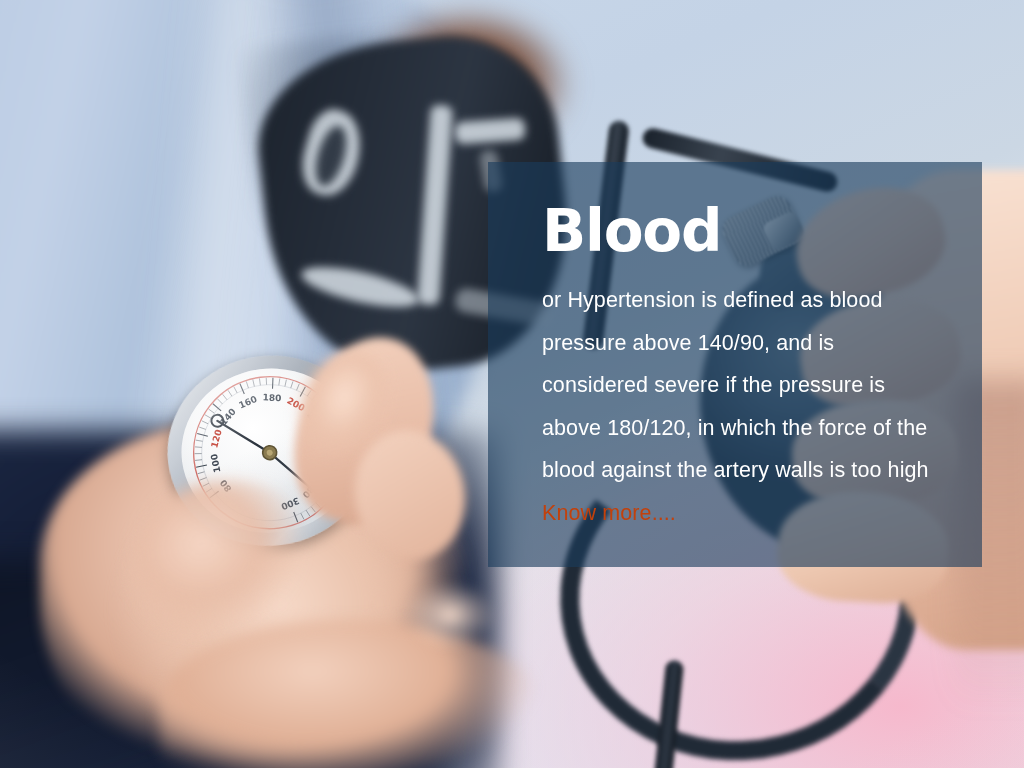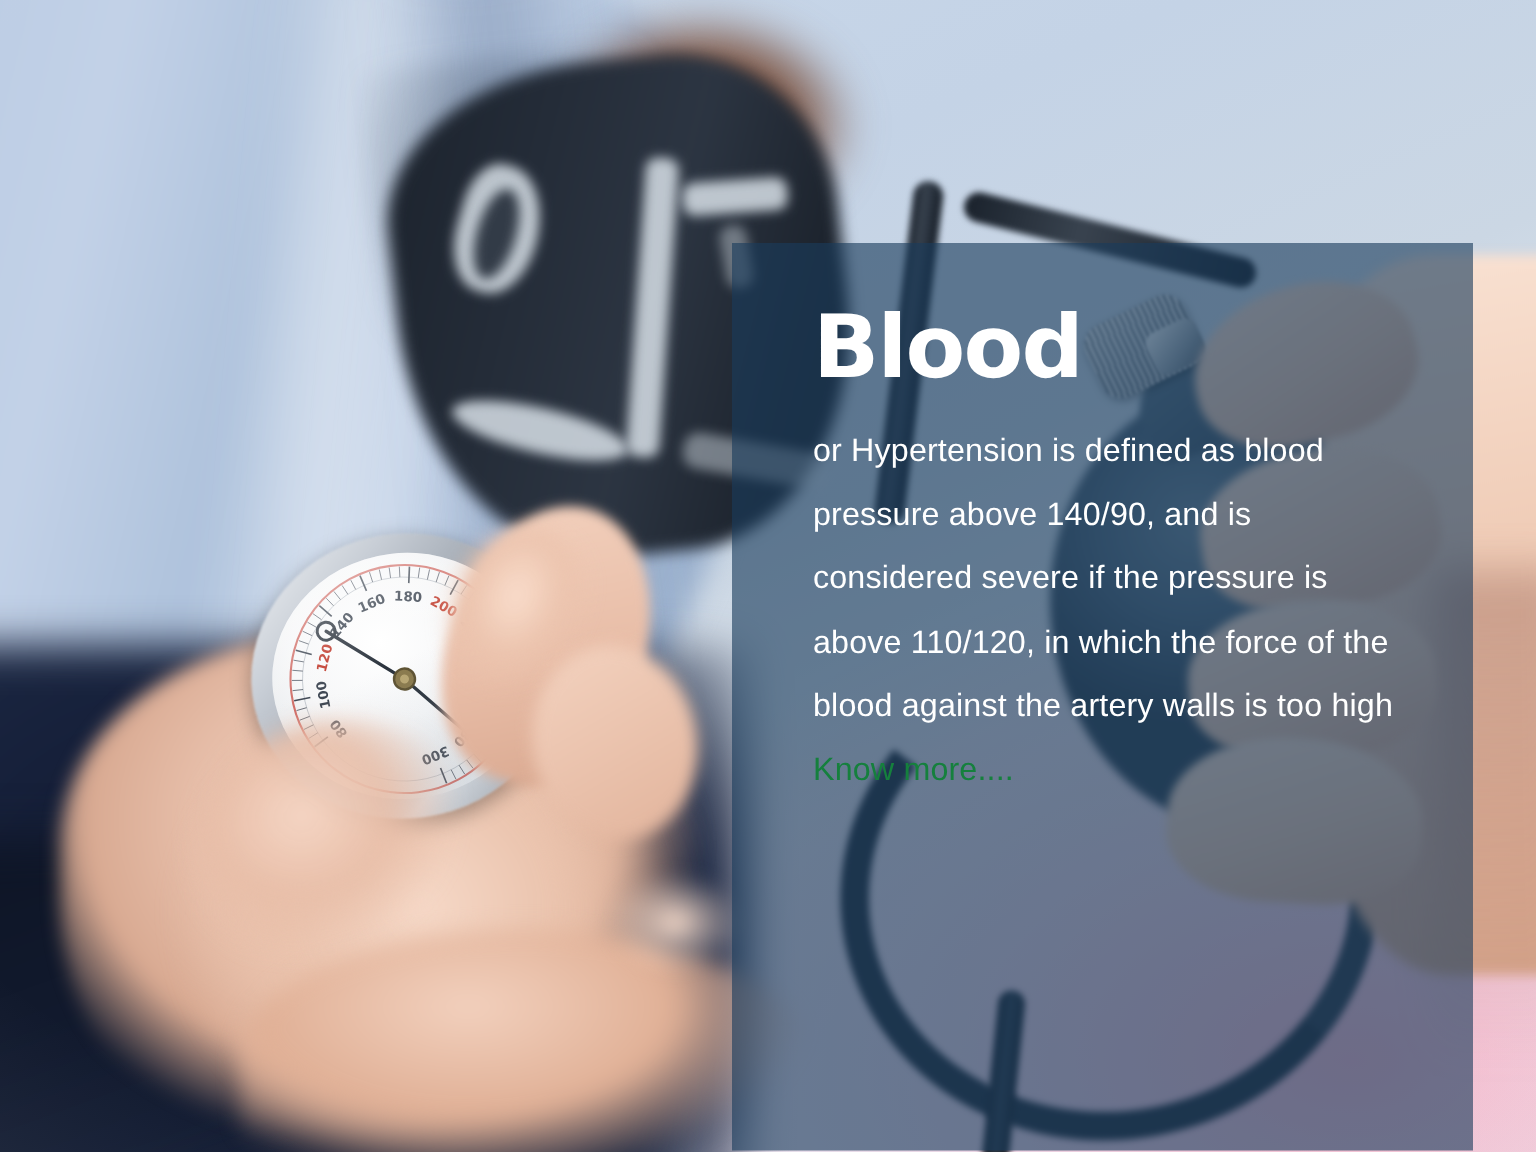--- a/index.html
+++ b/index.html
@@ -238,41 +238,41 @@
   .soft-vignette{
     position:absolute; inset:0;
     background:radial-gradient(120% 110% at 50% 45%, rgba(255,255,255,0) 55%, rgba(200,210,225,.25) 100%);
     pointer-events:none;
   }
 
   
   .panel{
     position:absolute;
     left:488px; top:162px;
-    width:494px; height:605px;
+    width:494px; height:405px;
     background:rgba(26,60,92,0.62);
     padding:42px 46px 0 54px;
   }
   .panel-title{
     color:#ffffff;
     font-size:58px;
     line-height:55px;
     font-weight:bold;
     letter-spacing:-1.2px;
     margin-bottom:20px;
     font-family:"DejaVu Sans","Liberation Sans",sans-serif;
   }
   .panel-body{
     color:#ffffff;
     font-size:21.5px;
     line-height:42.5px;
     letter-spacing:.1px;
   }
   .know-more{
-    color:#15803d;
+    color:#c2410c;
     text-decoration:none;
     cursor:pointer;
   }
 </style>
 </head>
 <body>
 
 <div id="stage">
 
   <div class="photo">
@@ -415,18 +415,18 @@
     <div class="rf rf4"></div>
     <div class="tube-down"></div>
 
     <div class="soft-vignette"></div>
   </div>
 
   <div class="panel">
     <h1 class="panel-title">
       <span>Blood</span><br>
     </h1>
-    <p class="panel-body"><span>or Hypertension is defined as blood pressure above 140/90, and is considered severe if the pressure is above 110/120, in which the force of the blood against the artery walls is too high</span>&nbsp;
+    <p class="panel-body"><span>or Hypertension is defined as blood pressure above 140/90, and is considered severe if the pressure is above 180/120, in which the force of the blood against the artery walls is too high</span>&nbsp;
       <a class="know-more" href="#">Know more....</a>
     </p>
   </div>
 
 </div>
 
 </body></html>

